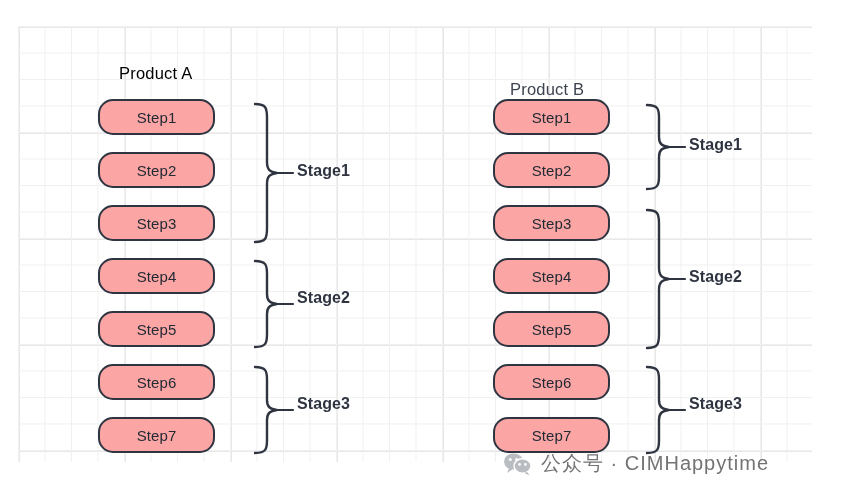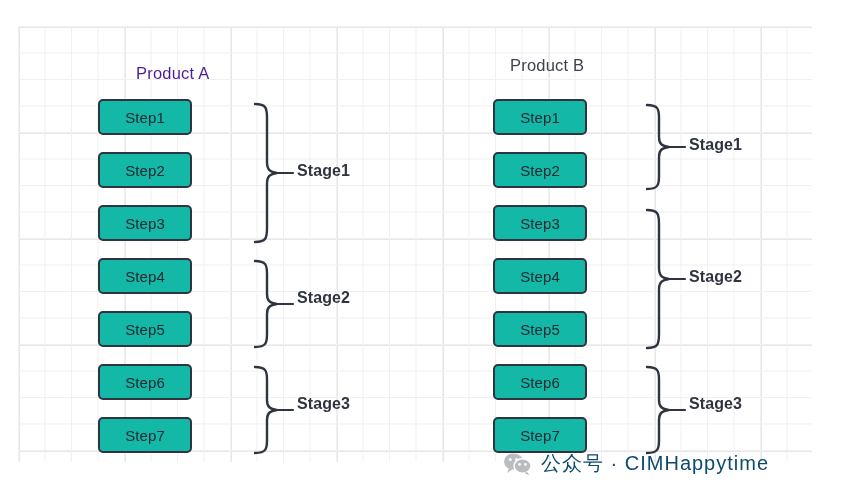--- a/index.html
+++ b/index.html
@@ -38,38 +38,38 @@
     background-position: 0 0, 0 0, 0 0, 0 0;
   }
   
   .col-title {
     position: absolute;
     font-size: 16.5px;
     letter-spacing: 0.2px;
     white-space: nowrap;
   }
   #title-a {
-    left: 136px;
+    left: 119px;
     top: 64px;
-    color: #4c1d95;
+    color: #000000;
   }
   #title-b {
     left: 510px;
-    top: 56px;
+    top: 80px;
     color: #3d4450;
   }
   
   .step-box {
     position: absolute;
-    width: 94px;
+    width: 117px;
     height: 36px;
     box-sizing: border-box;
-    background: #14b8a6;
+    background: #fca5a5;
     border: 2.2px solid #2e3440;
-    border-radius: 5px;
+    border-radius: 15px;
     display: flex;
     align-items: center;
     justify-content: center;
     font-size: 15px;
     color: #222a33;
     letter-spacing: 0.1px;
   }
   
   .bracket-group {
     position: absolute;
@@ -93,21 +93,21 @@
     top: 450px;
     display: flex;
     align-items: center;
     gap: 8px;
     color: #b9bcc0;
     font-size: 20px;
     letter-spacing: 1px;
     white-space: nowrap;
     user-select: none;
   }
-  #watermark .wm-text { color: #0c4a6e; }
+  #watermark .wm-text { color: #737373; }
 </style>
 </head>
 <body>
 
 <div id="canvas">
 
   <div id="grid"></div>
 
   <div class="col-title" id="title-a">Product A</div>
 

